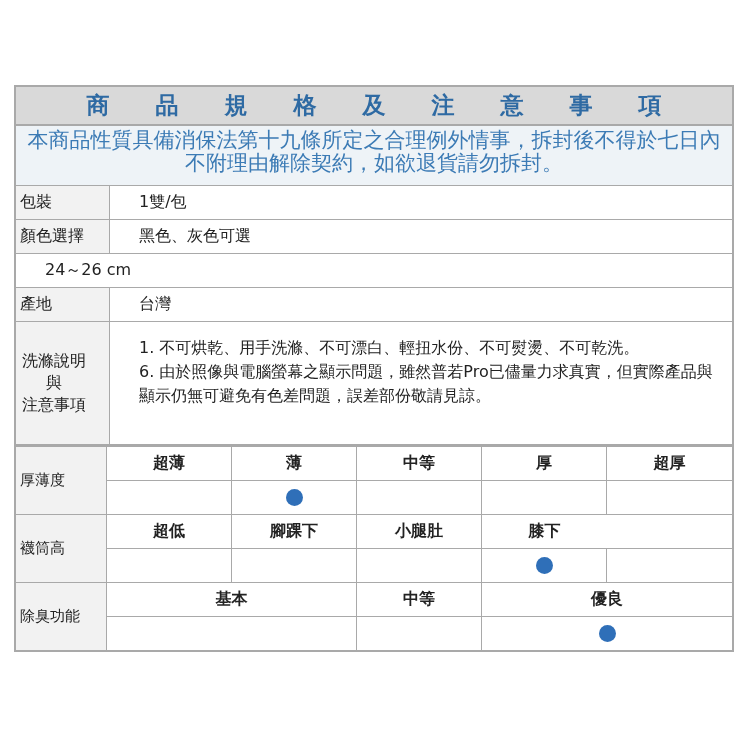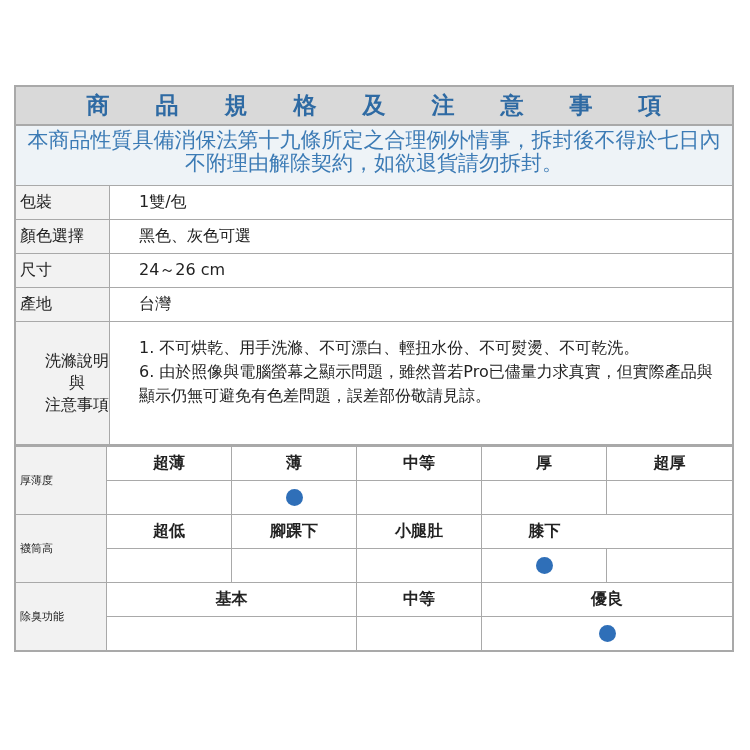--- a/index.html
+++ b/index.html
@@ -5,25 +5,25 @@
   html, body { margin:0; padding:0; background:#ffffff; }
   body { width:750px; height:750px; position:relative; font-family:"DejaVu Sans", sans-serif; color:#222; }
   .spec { position:absolute; left:14px; top:85px; width:720px; border:2px solid #a9a9a9; box-sizing:border-box; }
   .title { height:39px; background:#d9d9d9; border-bottom:2px solid #a9a9a9; display:flex; align-items:center; justify-content:center; color:#2e6aa3; font-weight:bold; font-size:23px; letter-spacing:19px; padding-left:19px; box-sizing:border-box; }
   .notice { height:60px; background:#eef3f7; border-bottom:1px solid #a9a9a9; color:#3c7bb5; font-size:21px; line-height:23px; text-align:center; padding:3px 4px 0 4px; box-sizing:border-box; }
   .row { display:flex; border-bottom:1px solid #a9a9a9; font-size:16px; }
   .row .lbl { width:94px; background:#f2f2f2; border-right:1px solid #a9a9a9; padding-left:4px; box-sizing:border-box; display:flex; align-items:center; }
   .row .val { flex:1; padding-left:5px; display:flex; align-items:center;margin-left:24px; }
   .h33 { height:33px; }
   .wash { height:122px; border-bottom:3px solid #a9a9a9; }
-  .wash .lbl { justify-content:flex-end; text-align:center; line-height:22px; padding-left:6px; }
+  .wash .lbl { justify-content:flex-start; text-align:center; line-height:22px; padding-left:6px; }
   .wash .val { display:block; padding-top:14px; line-height:24px; padding-right:18px; }
   .grid-row { display:flex; border-bottom:1px solid #a9a9a9; }
   .grid-row:last-child { border-bottom:none; }
-  .glbl { width:94px; background:#f2f2f2; border-right:1px solid #a9a9a9; box-sizing:border-box; display:flex; align-items:center; padding-left:4px; font-size:11px; }
+  .glbl { width:94px; background:#f2f2f2; border-right:1px solid #a9a9a9; box-sizing:border-box; display:flex; align-items:center; padding-left:4px; font-size:15px; }
   .gbody { flex:1; display:flex; flex-direction:column; }
   .gline { display:flex; height:33px;font-weight:bold; }
   .gline + .gline { border-top:1px solid #a9a9a9; }
   .gcell { width:125px; border-right:1px solid #a9a9a9; box-sizing:border-box; display:flex; align-items:center; justify-content:center; font-size:16px; }
   .gcell:last-child { border-right:none; }
   .w2 { width:250px;text-align:right; }
   .dot { width:17px; height:17px; border-radius:50%; background:#2f6fb8; }
 </style>
 </head>
 <body>
@@ -34,21 +34,20 @@
 
   <div class="row h33">
     <div class="lbl">包裝</div>
     <div class="val">1雙/包</div>
   </div>
   <div class="row h33">
     <div class="lbl">顏色選擇</div>
     <div class="val">黑色、灰色可選</div>
   </div>
   <div class="row h33">
-    <div class="lbl">尺寸</div>
     <div class="val">24～26 cm</div>
   </div>
   <div class="row h33">
     <div class="lbl">產地</div>
     <div class="val">台灣</div>
   </div>
 
   <div class="row wash">
     <div class="lbl">
       <div>

